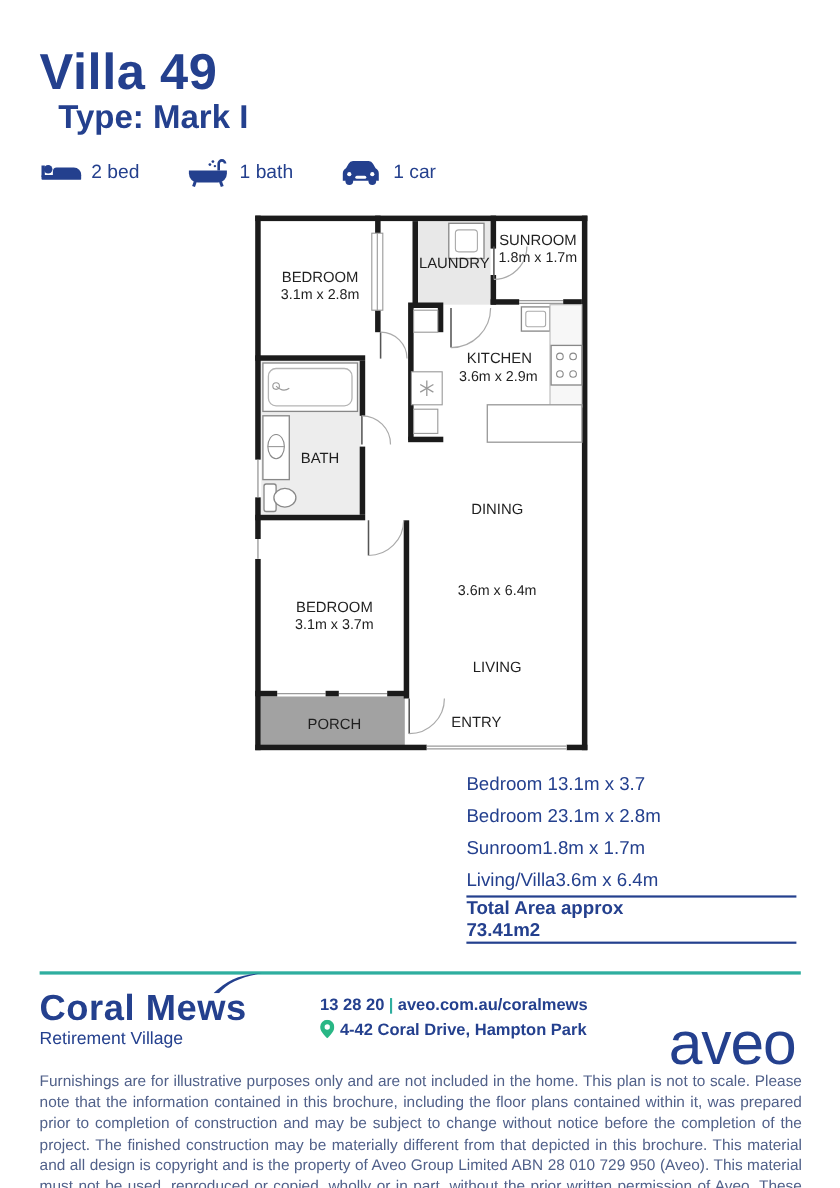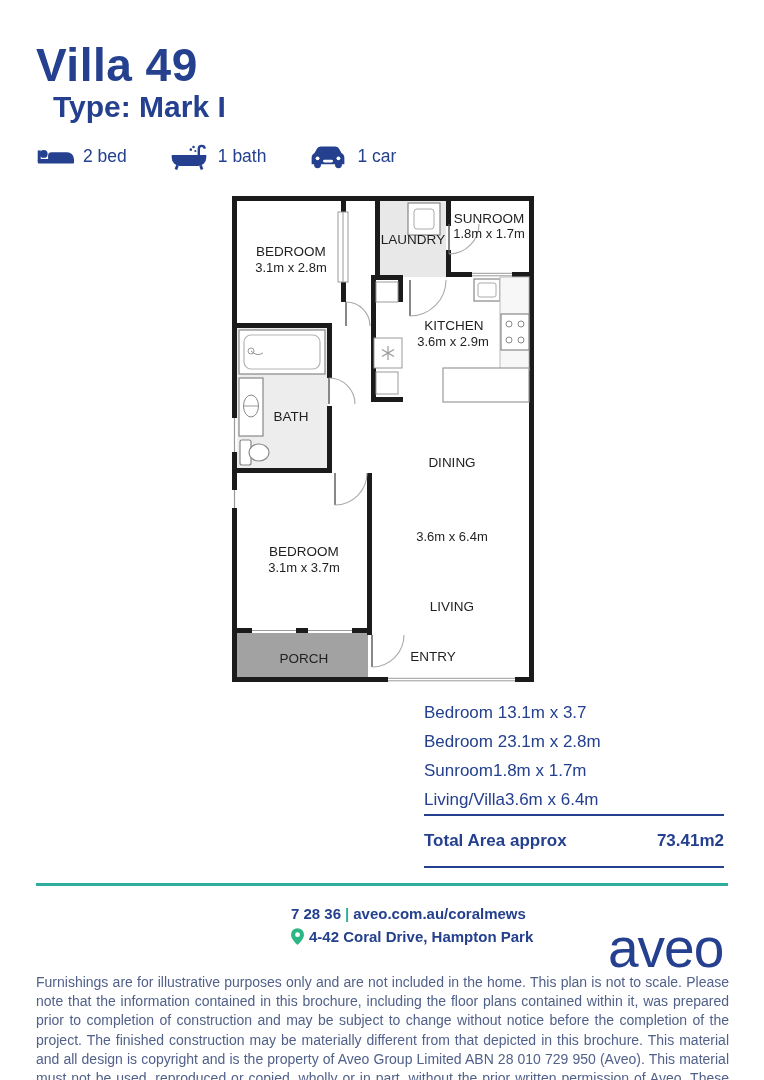--- a/index.html
+++ b/index.html
@@ -20,21 +20,21 @@
   
   .plan { position:absolute; left:228px; top:190px; width:310px; height:498px; }
   .plan text { font-family:"Liberation Sans", sans-serif; fill:#1f1f1f; }
   .rname { font-size:13.5px; }
   .rdims { font-size:13px; }
 
   
   .specs { position:absolute; left:424px; top:698px; width:300px; color:#24408e; }
   .specs .sp-title { font-size:18px; font-weight:700; padding-bottom:4px; border-bottom:2.5px solid #24408e; }
   .sp-row { display:flex; font-size:17px; padding:4.5px 0; }
-  .sp-total { display:flex; justify-content:space-between; font-size:17px; font-weight:700; padding:15px 0; border-top:2.5px solid #24408e; border-bottom:2.5px solid #24408e; }
+  .sp-total { display:flex; justify-content:center; font-size:17px; font-weight:700; padding:0 0; border-top:2.5px solid #24408e; border-bottom:2.5px solid #24408e;flex-direction:column; }
 
   
   .divider { position:absolute; left:36px; top:883px; width:692px; height:3px; background:#2fae9f; }
   .brand { position:absolute; left:36px; top:898px; width:230px; }
   .brand-name { font-size:33px; font-weight:600; color:#24408e; letter-spacing:.5px; line-height:1.1; }
   .brand-leaf { position:absolute; left:158px; top:-13px; }
   .brand-sub { font-size:16px; color:#24408e; margin-top:2px; }
   .contact { position:absolute; left:291px; top:902px; color:#24408e; font-size:15px; font-weight:700; line-height:23px; }
   .contact .sep { color:#2fae9f; padding:0 4px; }
   .contact .pin { display:inline-block; vertical-align:-3px; margin-right:5px; }
@@ -256,24 +256,33 @@
       <span>3.6m x 6.4m</span>
     </div>
     <div class="sp-total">
       <span>Total Area approx</span>
       <span>73.41m2</span>
     </div>
   </div>
 
   <div class="divider"></div>
 
+  <div class="brand">
+    <span class="brand-leaf">
+      <svg width="44" height="18" viewBox="0 0 44 18">
+          <path d="M0 18 C12 6 26 0 44 0 C28 2 13 8 5 18 z" fill="#24408e"></path>
+        </svg>
+    </span>
+    <div class="brand-name">Coral Mews</div>
+    <div class="brand-sub">Retirement Village</div>
+  </div>
 
   <div class="contact">
     <div>
-      <span>7 28 36</span><span class="sep">|</span><span>aveo.com.au/coralmews</span>
+      <span>13 28 20</span><span class="sep">|</span><span>aveo.com.au/coralmews</span>
     </div>
     <div>
       <span class="pin">
         <svg width="13" height="17" viewBox="0 0 14 18">
             <path d="M7 0 a7 7 0 0 1 7 7 c0 5 -7 11 -7 11 S0 12 0 7 A7 7 0 0 1 7 0 z" fill="#29b785"></path>
             <circle cx="7" cy="7" r="2.6" fill="#fff"></circle>
           </svg>
       </span><span>4-42 Coral Drive, Hampton Park</span>
     </div>
   </div>

